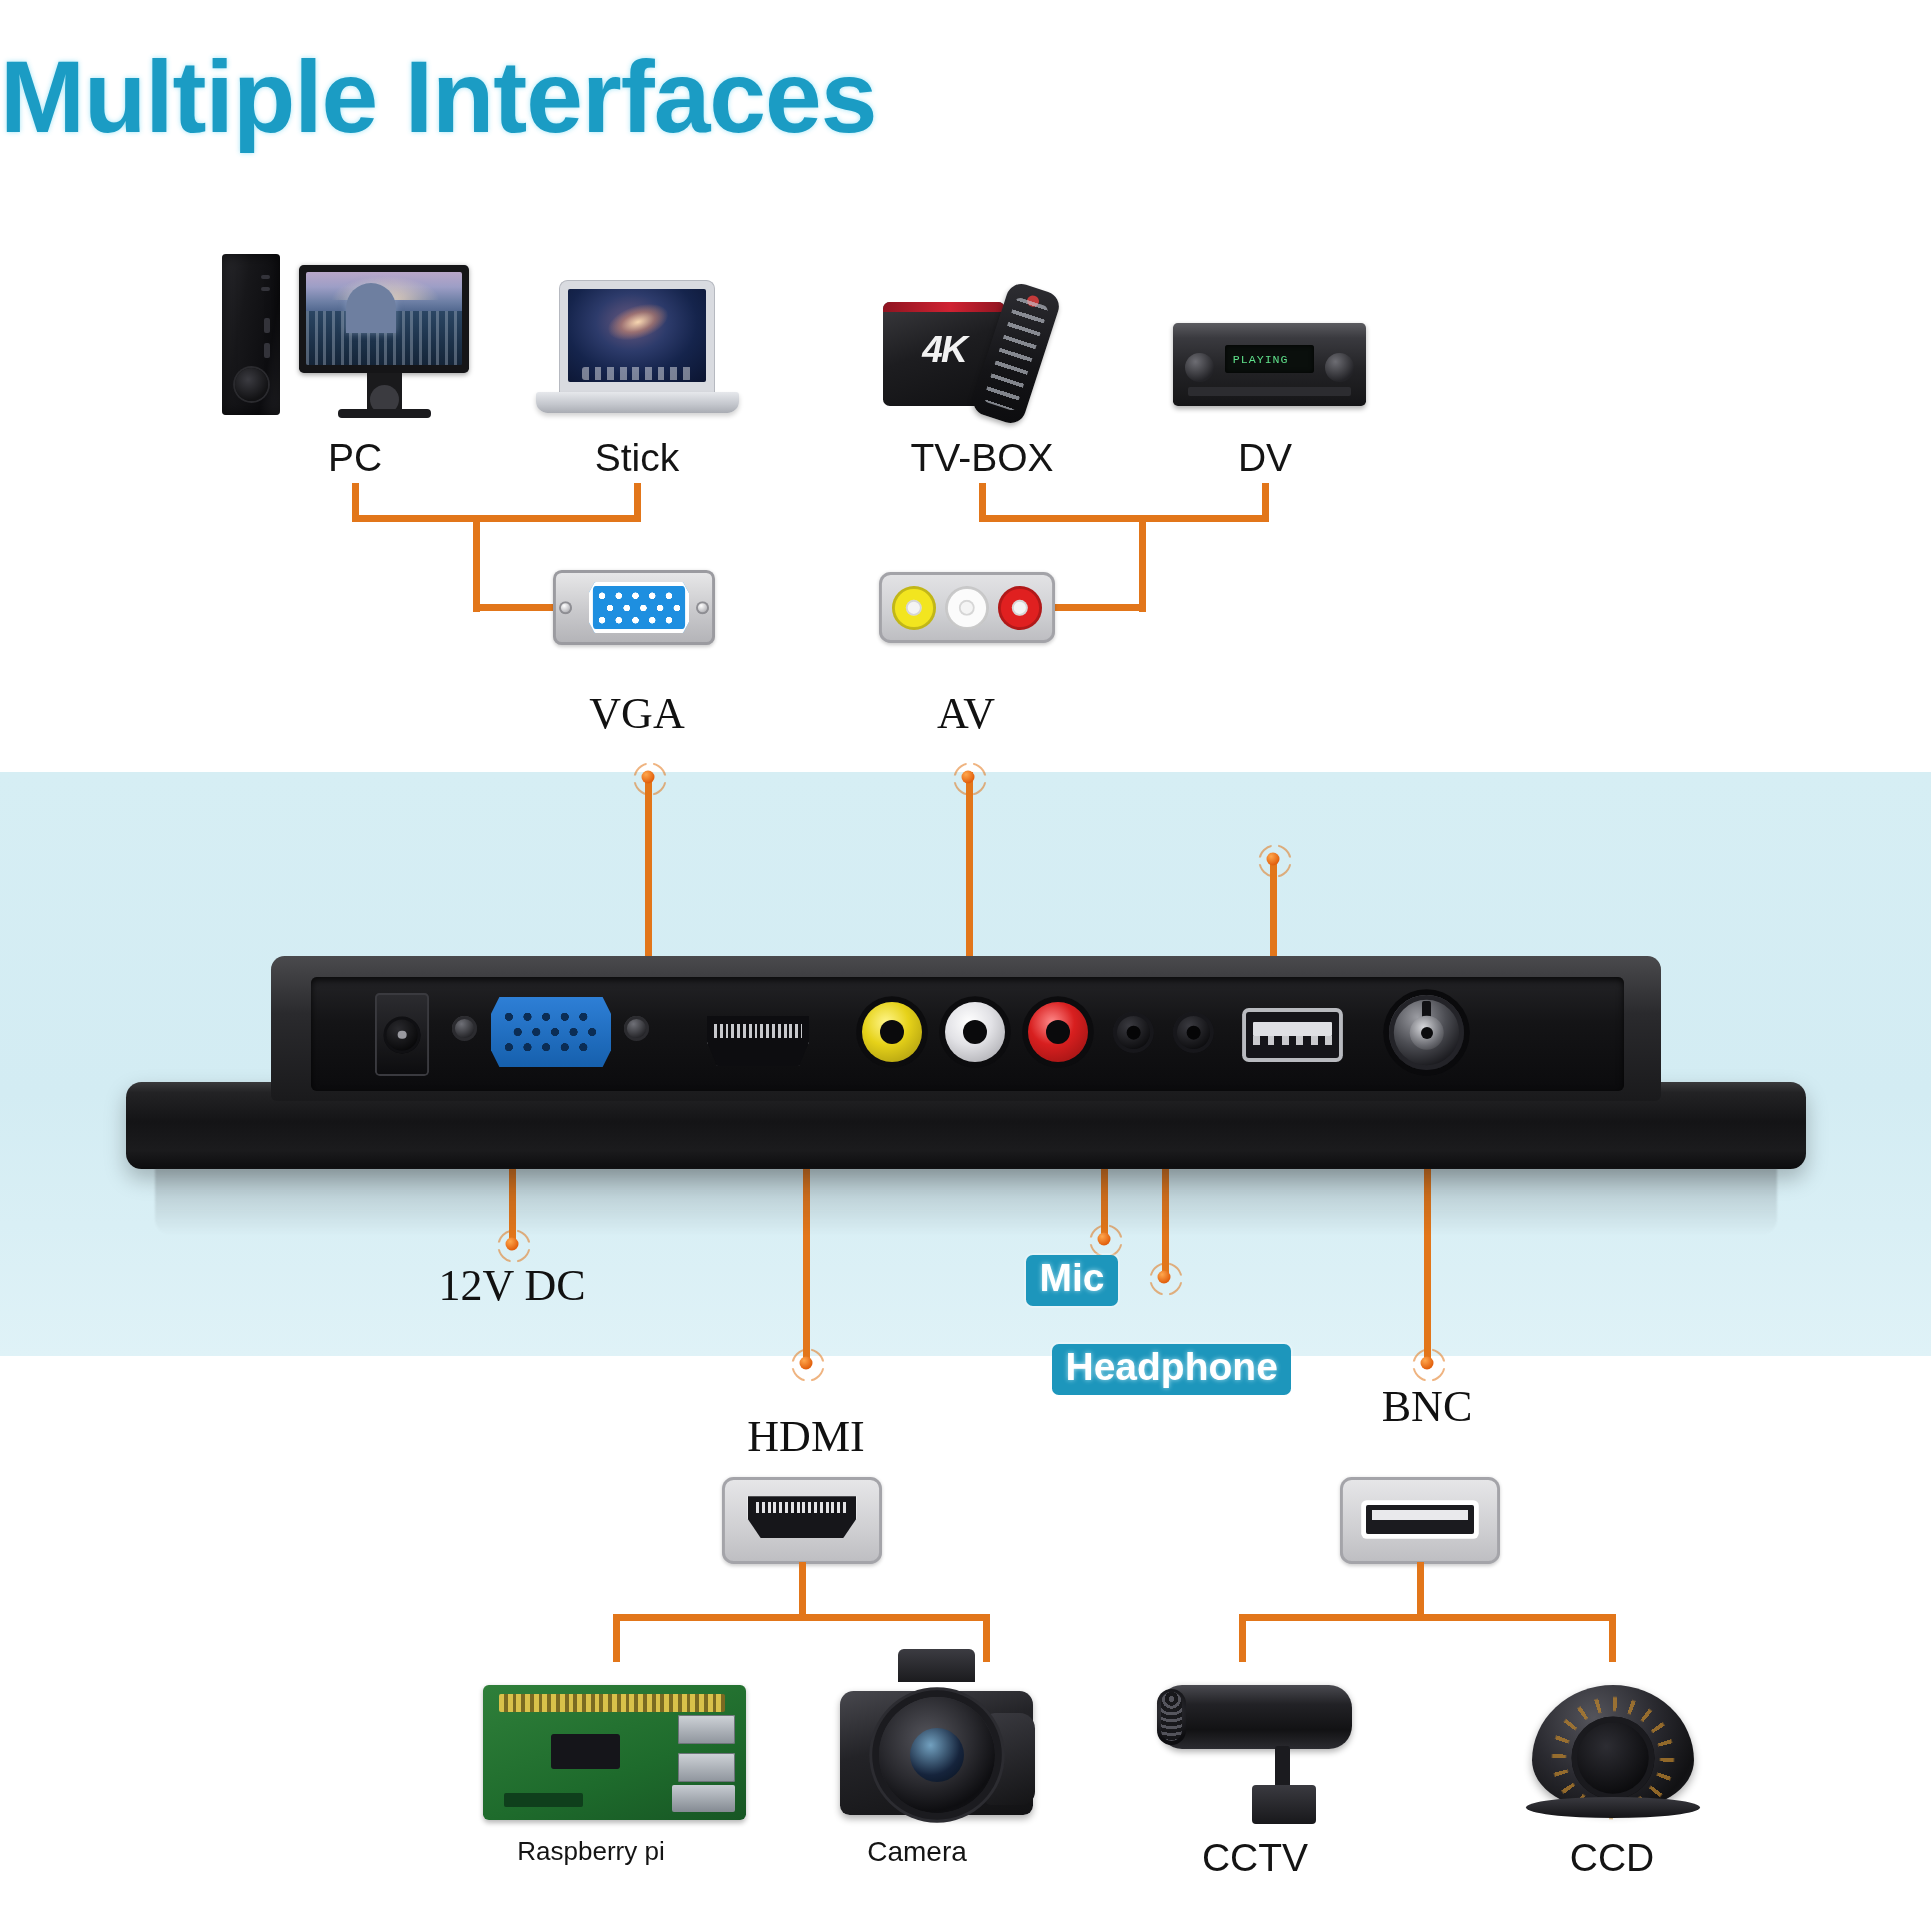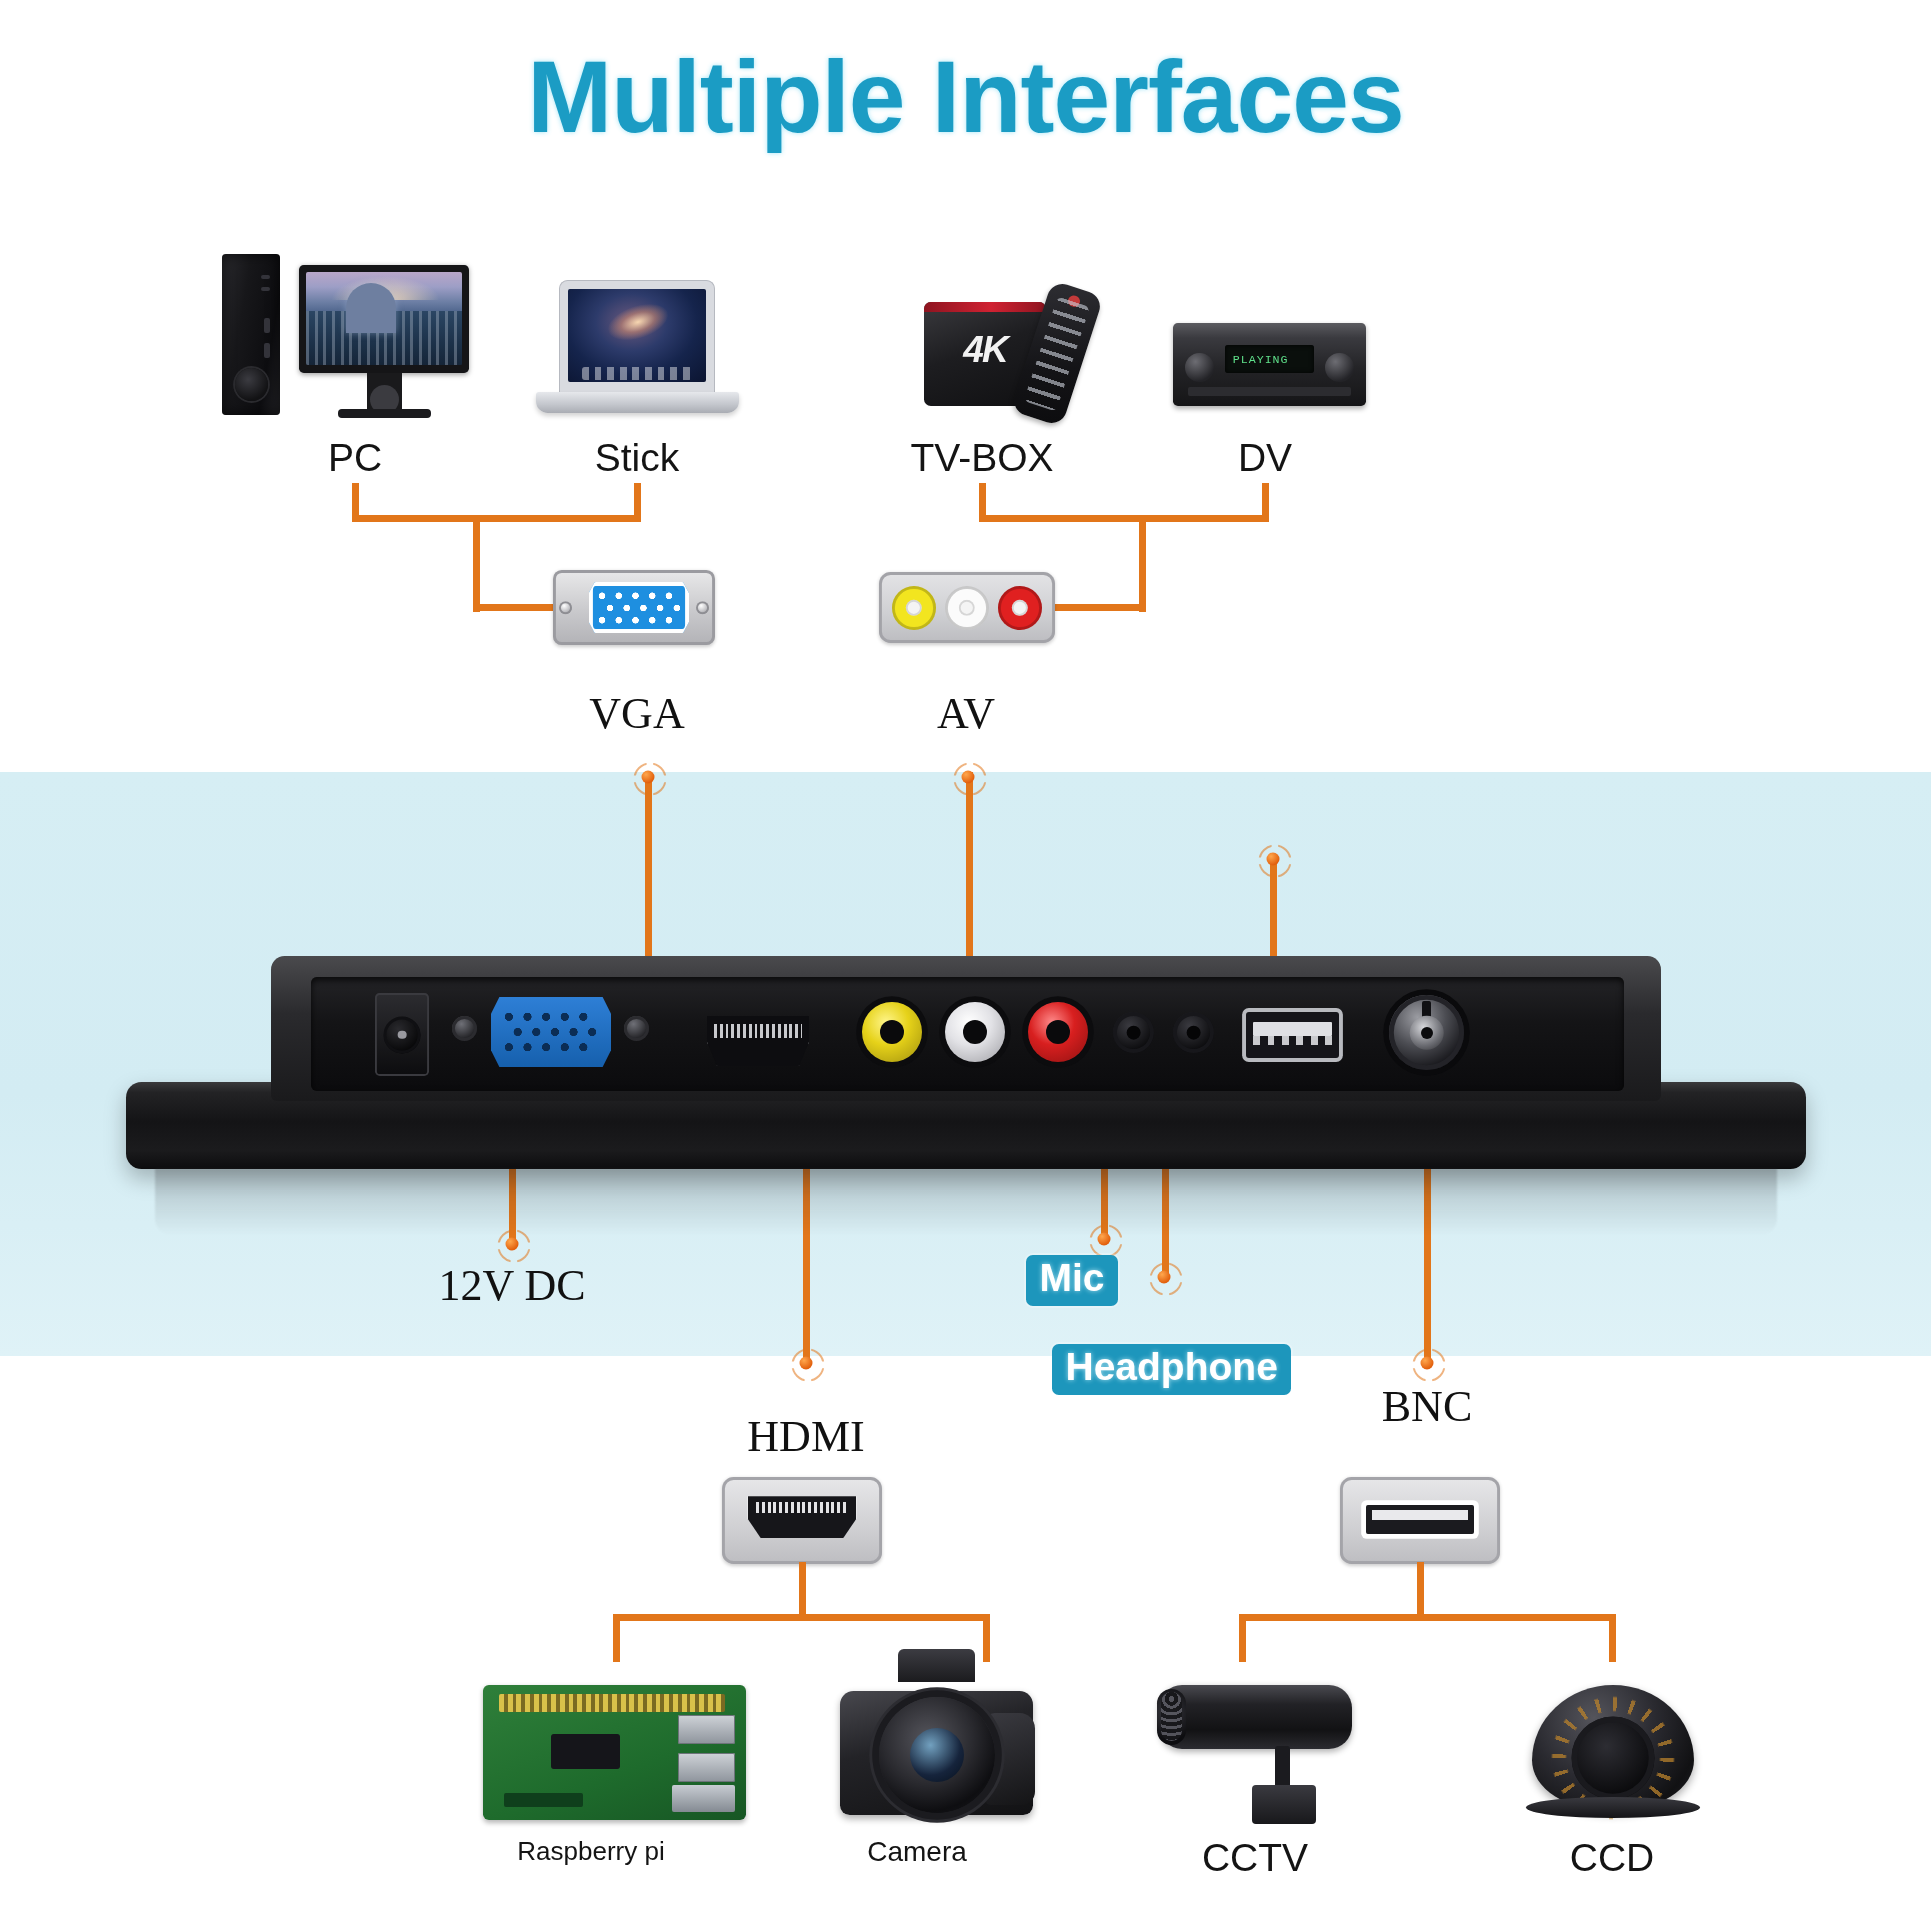--- a/index.html
+++ b/index.html
@@ -11,21 +11,21 @@
   .stage{position:absolute;left:0;top:0;width:1931px;height:1931px;}
 
   
   .band-blue{
     position:absolute;left:0;width:1931px;
     background:linear-gradient(180deg,#d6eef4 0%,#d3ecf3 55%,#dff2f7 100%);
   }
 
   
   .title{
-    position:absolute;left:0;top:39px;width:1931px;text-align:center;
+    position:absolute;left:0;top:39px;width:1931px;text-align:left;
     font-size:102px;font-weight:700;letter-spacing:-1px;
     color:#1b9cc4;
     text-shadow:0 0 5.8px rgba(150,225,245,.9);
     white-space:nowrap;
   }
 
   
   .lbl-sans{position:absolute;font-family:"Liberation Sans",sans-serif;color:#141414;white-space:nowrap;}
   .lbl-serif{position:absolute;font-family:"Liberation Serif",serif;color:#111;white-space:nowrap;}
   .ctr{transform:translateX(-50%);text-align:center;}
@@ -350,21 +350,21 @@
     <div class="lap-lid" style="left:23px;top:0;width:156px;height:114px;">
       <div class="lap-scr">
         <div class="gal"></div>
         <div class="dock"></div>
       </div>
     </div>
     <div class="lap-base" style="left:0;top:112px;width:203px;height:21px;"></div>
   </div>
   <div class="lbl-sans ctr" style="left:637px;top:436px;font-size:39px;">Stick</div>
 
-  <div class="dev" style="left:924px;top:285px;width:232px;height:135px;">
+  <div class="dev" style="left:883px;top:285px;width:232px;height:135px;">
     <div class="tvbox" style="left:0;top:17.4px;width:122px;height:104px;">
       <div class="strip"></div>
       <div class="k4">4K</div>
     </div>
     <div class="remote" style="left:106px;top:0;width:54px;height:137px;">
       <div class="pwr"></div>
       <div class="btns"></div>
     </div>
   </div>
   <div class="lbl-sans ctr" style="left:982px;top:436px;font-size:39px;">TV-BOX</div>

